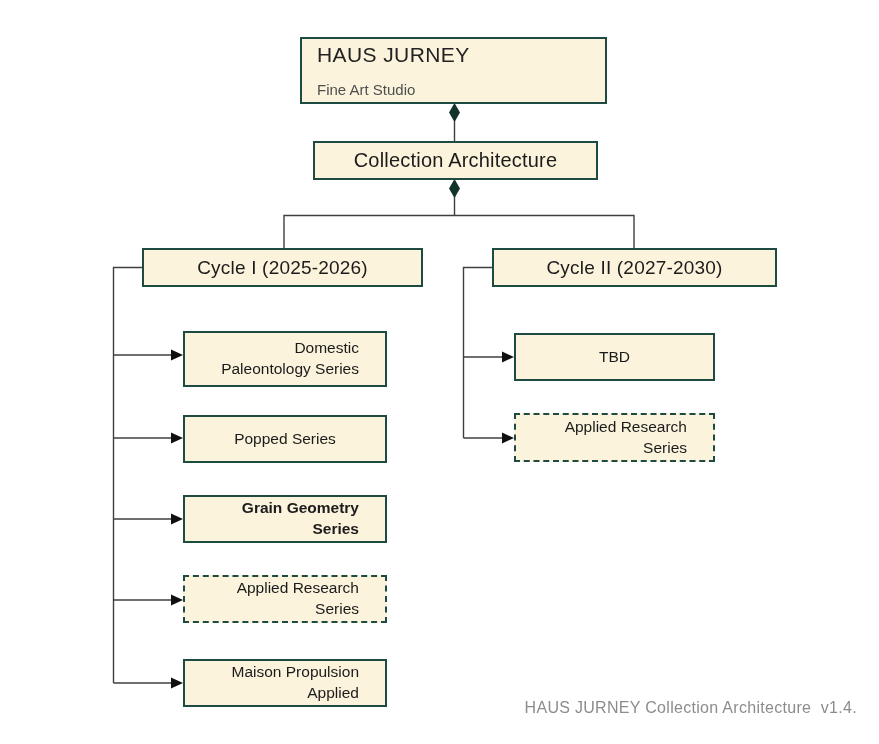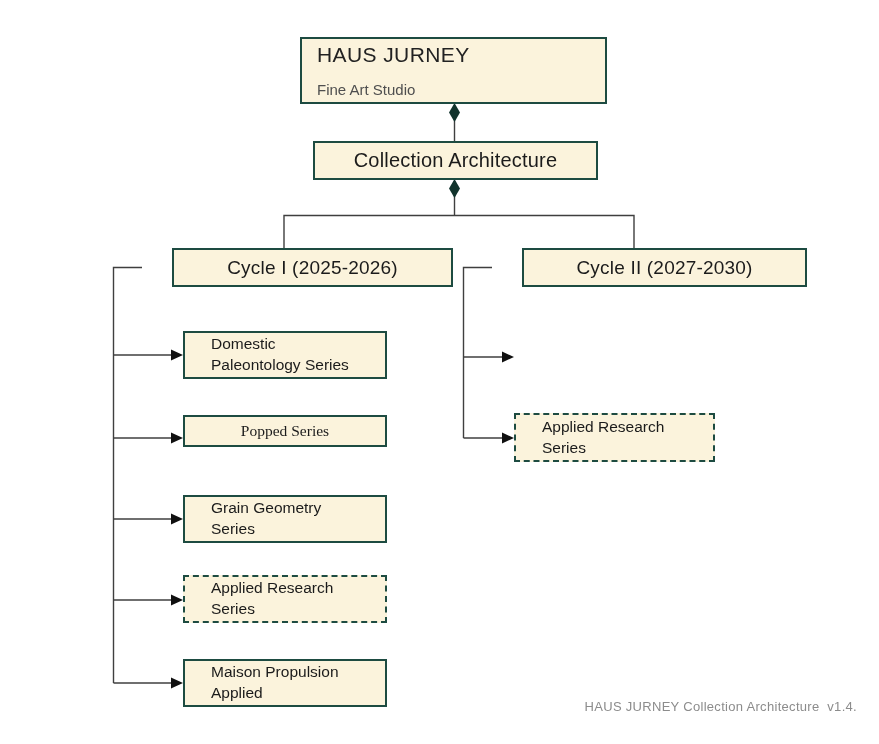--- a/index.html
+++ b/index.html
@@ -37,21 +37,21 @@
   }
   .node {
     position: absolute;
     box-sizing: border-box;
     background: #FBF3DC;
     border: 2.5px solid #1D4B41;
     color: #1b1b1b;
     display: flex;
     align-items: center;
     justify-content: center;
-    text-align: left;
+    text-align: right;
   }
   .node.dashed {
     border: 2px dashed #1D4B41;
   }
   .root-node {
     left: 300px; top: 37px; width: 307px; height: 67px;
     flex-direction: column;
     align-items: flex-start;
     justify-content: center;
     text-align: left;
@@ -68,41 +68,40 @@
     margin-top: 14px;
   }
   .collection-node {
     left: 313px; top: 141px; width: 285px; height: 39px;
     font-size: 20px;
     letter-spacing: 0.2px;
   }
   .cycle-node {
     font-size: 19px;
     letter-spacing: 0.2px;
-    margin-left: 30px;
   }
   .cycle-1 { left: 142px; top: 248px; width: 281px; height: 39px; }
   .cycle-2 { left: 492px; top: 248px; width: 285px; height: 39px; }
   .series-node {
     font-size: 15.5px;
     line-height: 1.35;
     padding: 0 26px;
   }
-  .l1 { left: 183px; top: 331px; width: 204px; height: 48px; }
-  .l2 { left: 183px; top: 415px; width: 204px; height: 32px; font-family: Liberation Serif, serif; }
-  .l3 { left: 183px; top: 495px; width: 204px; height: 48px; }
+  .l1 { left: 183px; top: 331px; width: 204px; height: 56px; }
+  .l2 { left: 183px; top: 415px; width: 204px; height: 48px; }
+  .l3 { left: 183px; top: 495px; width: 204px; height: 48px; font-weight: bold; }
   .l4 { left: 183px; top: 575px; width: 204px; height: 48px; }
   .l5 { left: 183px; top: 659px; width: 204px; height: 48px; }
   .r1 { left: 514px; top: 333px; width: 201px; height: 48px; }
   .r2 { left: 514px; top: 413px; width: 201px; height: 49px; }
   .footer-note {
     position: absolute;
     right: 22px;
     top: 699px;
-    font-size: 13px;
+    font-size: 16px;
     letter-spacing: 0.3px;
     color: #8c8c8c;
     white-space: pre;
   }
 </style>
 </head>
 <body>
 
 <div class="canvas">
 
@@ -167,19 +166,22 @@
   <div class="node series-node l3">
     <span>Grain Geometry Series</span>
   </div>
   <div class="node series-node dashed l4">
     <span>Applied Research Series</span>
   </div>
   <div class="node series-node l5">
     <span>Maison Propulsion Applied</span>
   </div>
 
+  <div class="node series-node r1">
+    <span>TBD</span>
+  </div>
   <div class="node series-node dashed r2">
     <span>Applied Research Series</span>
   </div>
 
   <div class="footer-note">HAUS JURNEY Collection Architecture  v1.4.</div>
 
 </div>
 
 </body></html>

